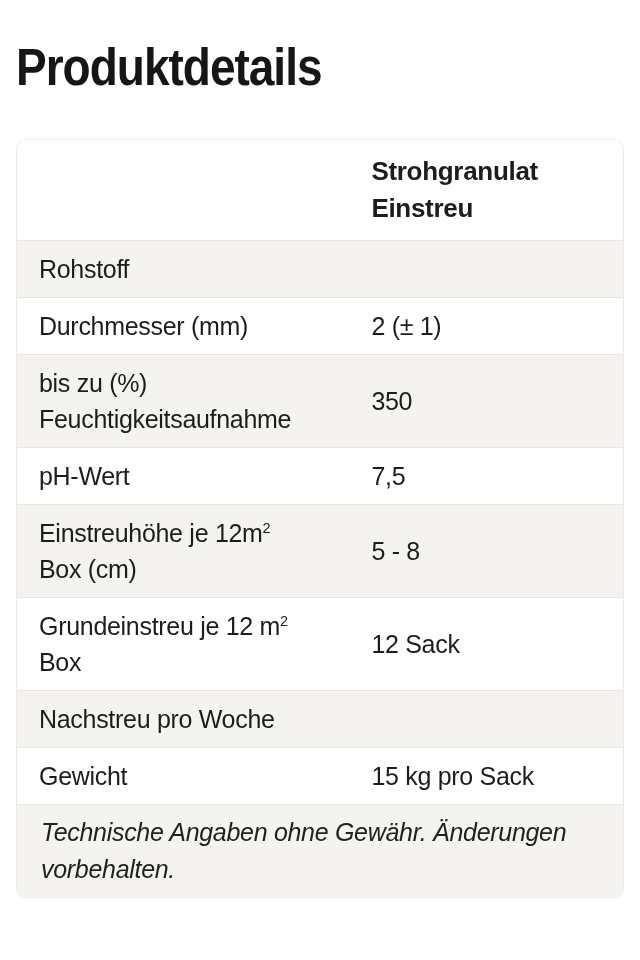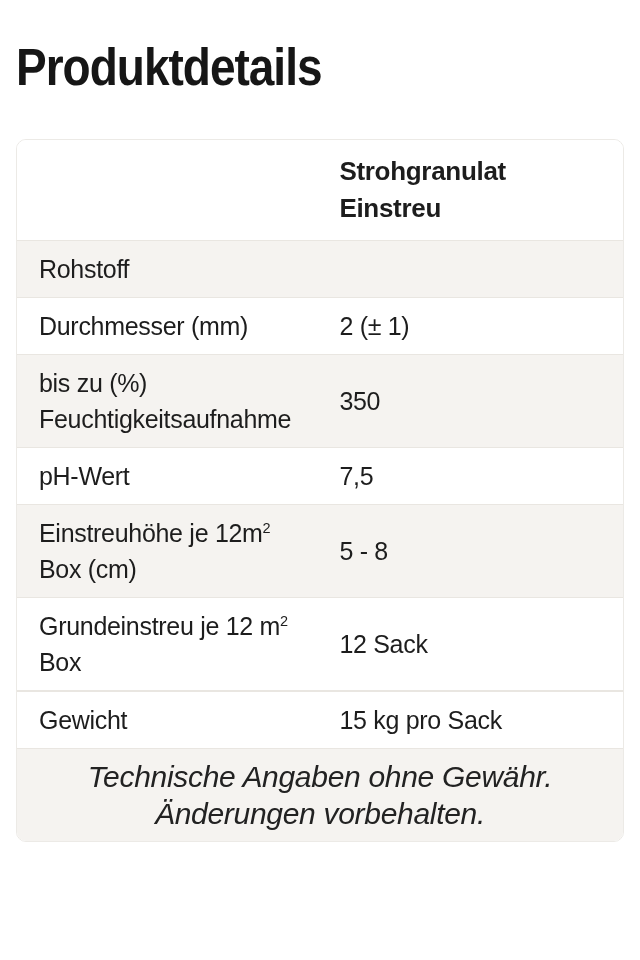--- a/index.html
+++ b/index.html
@@ -32,20 +32,21 @@
     border: 1px solid #eceae6;
     border-radius: 10px;
     overflow: hidden;
   }
 
   .row {
     display: grid;
     grid-template-columns: 53.2% 46.8%;
     align-items: center;
     background: #ffffff;
+    gap: 32px;
   }
 
   .row + .row {
     border-top: 1px solid #e9e6e1;
     margin-top: 0;
   }
 
   .row:nth-child(even) { background: #f5f3f0; }
 
   .cell {
@@ -71,23 +72,23 @@
   .sup {
     font-size: 0.58em;
     vertical-align: super;
     line-height: 0;
   }
 
   .row.footer-row { display: block; }
 
   .disclaimer {
     grid-column: 1 / -1;
-    text-align: center;
+    text-align: left;
     font-style: italic;
-    font-size: 30px;
+    font-size: 25px;
     line-height: 37px;
     letter-spacing: -0.3px;
     padding: 9px 24px;
     color: #222222;
   }
 </style>
 </head>
 <body>
 
 <main>
@@ -136,20 +137,21 @@
 
     <div class="row">
       <div class="cell label">
         <span class="blk"><span>Grundeinstreu je 12 m</span><sup class="sup">2</sup></span>
         <span class="blk">Box</span>
       </div>
       <div class="cell value">12 Sack</div>
     </div>
 
     <div class="row">
+      <div class="cell label">Nachstreu pro Woche</div>
     </div>
 
     <div class="row">
       <div class="cell label">Gewicht</div>
       <div class="cell value">15 kg pro Sack</div>
     </div>
 
     <div class="row footer-row">
       <p class="disclaimer">Technische Angaben ohne Gewähr. Änderungen vorbehalten.</p>
     </div>

